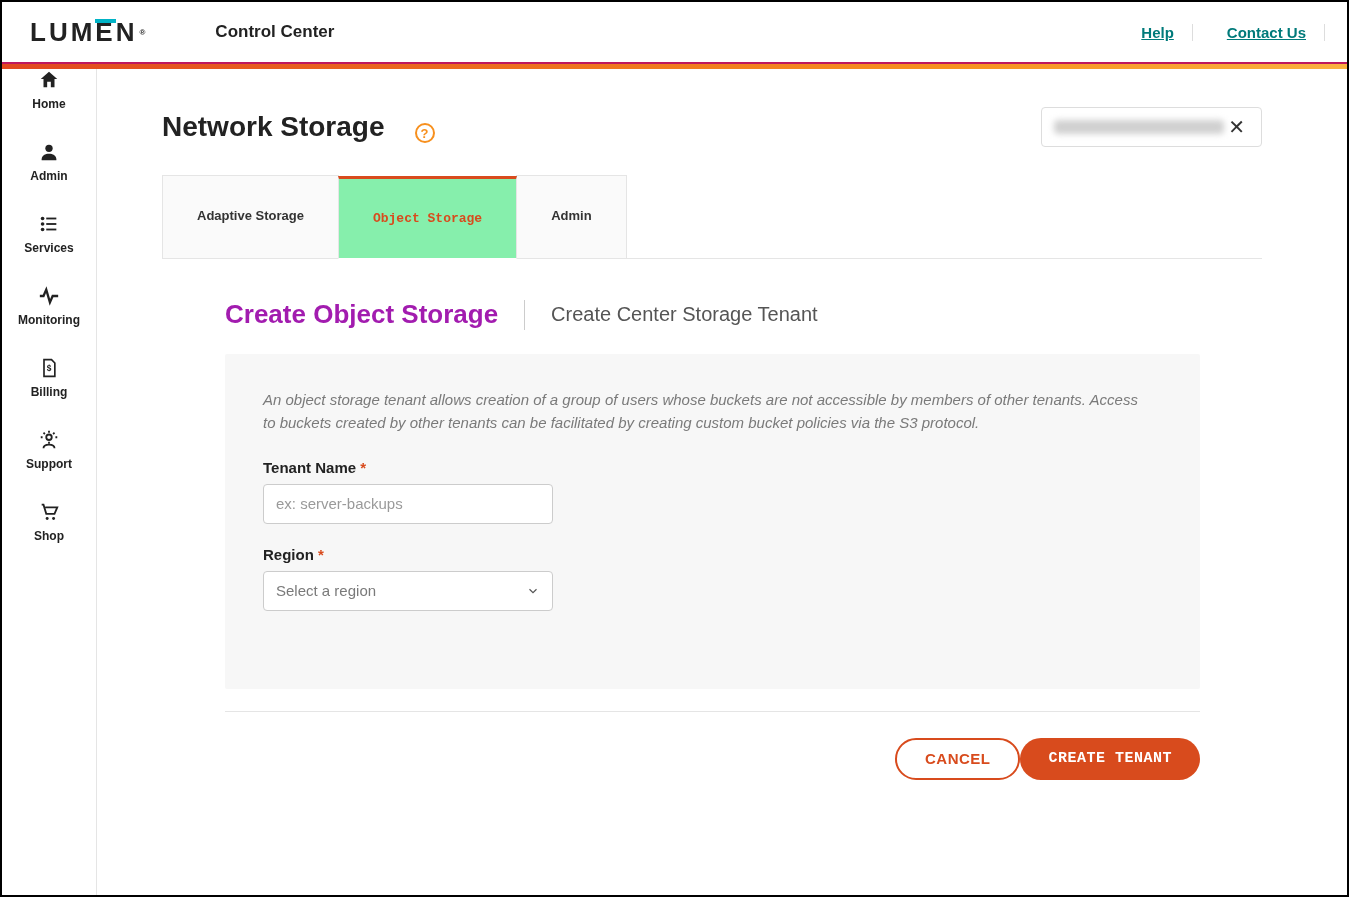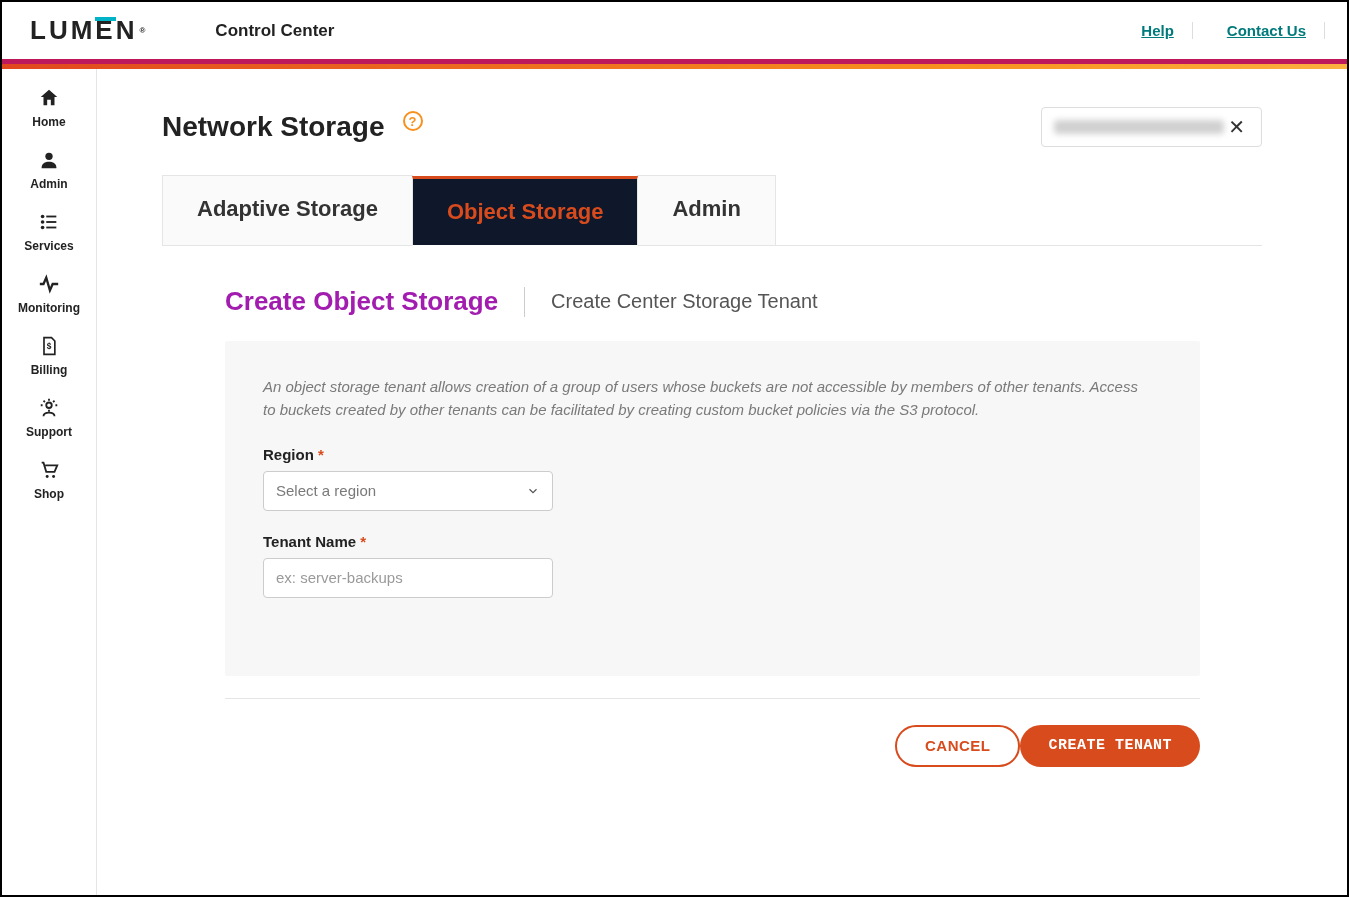--- a/index.html
+++ b/index.html
@@ -2,21 +2,21 @@
 <html><head>
 <meta charset="utf-8">
 <style>
   * { box-sizing: border-box; margin: 0; padding: 0; }
   html, body { width: 1349px; height: 897px; font-family: Arial, Helvetica, sans-serif; background: #fff; color: #222; }
   body { border: 2px solid #000; position: relative; overflow: hidden; }
 
   
   .header {
     height: 62px;
-    border-bottom: 5px solid #be185d;
+    border-bottom: 2px solid #be185d;
     display: flex;
     align-items: center;
     padding: 0 22px 0 28px;
   }
   .logo {
     font-family: "Arial Black", Arial, sans-serif;
     font-size: 26px;
     letter-spacing: 3px;
     font-weight: 900;
     display: flex;
@@ -80,22 +80,21 @@
   }
 
   
   .body-wrap { display: flex; height: calc(100% - 62px - 5px); }
   .sidebar {
     width: 95px;
     border-right: 1px solid #e5e5e5;
     display: flex;
     flex-direction: column;
     align-items: center;
-    padding-top: 18px;
-    gap: 20px;
+    gap: 30px;
   }
   .nav-item {
     display: flex; flex-direction: column; align-items: center;
     gap: 6px; cursor: pointer;
   }
   .nav-item .ico {
     width: 22px; height: 22px;
     display: flex; align-items: center; justify-content: center;
     color: #222;
   }
@@ -106,21 +105,21 @@
     padding: 38px 85px 0 65px;
     overflow: auto;
   }
 
   .page-title-row {
     display: flex; align-items: center; justify-content: space-between;
     margin-bottom: 28px;
   }
   .page-title {
     font-size: 28px; font-weight: 800; color: #222;
-    display: flex; align-items: flex-start; gap: 18px;
+    display: flex; align-items: flex-end; gap: 30px;
   }
   .help-q {
     width: 20px; height: 20px; border: 2px solid #f7901e; border-radius: 50%;
     display: inline-flex; align-items: center; justify-content: center;
     color: #f7901e; font-size: 13px; font-weight: 800; cursor: pointer;
   }
   .context-chip {
     border: 1px solid #ddd; border-radius: 4px;
     height: 40px; min-width: 220px;
     display: flex; align-items: center; justify-content: space-between;
@@ -131,37 +130,38 @@
     font-size: 20px; color: #333; font-weight: 400; cursor: pointer;
     padding: 0 4px;
   }
 
   
   .tabs {
     display: flex;
     border-bottom: 1px solid #e5e5e5;
   }
   .tab {
-    padding: 20px 34px;
-    font-size: 22px;
+    padding: 32px 34px;
+    font-size: 13px;
     font-weight: 700;
     color: #333;
     border: 1px solid #e5e5e5;
     border-bottom: none;
     background: #fafafa;
     margin-right: -1px;
     cursor: pointer;
   }
   .tab.active {
     color: #d84b1d;
-    background: #0f172a;
+    background: #86efac;
     border-top: 3px solid #d84b1d;
     border-bottom: 1px solid #fff;
     position: relative;
     top: 1px;
+    font-family: Liberation Mono, monospace;
   }
 
   
   .content {
     padding: 40px 0 0 63px;
   }
   .heading-row {
     display: flex; align-items: center; gap: 26px;
     margin-bottom: 24px;
   }
@@ -345,41 +345,41 @@
 
     <div class="content">
       <div class="heading-row">
         <span class="h1">Create Object Storage</span>
         <span class="divider"></span>
         <span class="crumb">Create Center Storage Tenant</span>
       </div>
 
       <div class="panel">
         <p class="desc">An object storage tenant allows creation of a group of users whose buckets are not accessible by members of other tenants. Access to buckets created by other tenants can be facilitated by creating custom bucket policies via the S3 protocol.</p>
+
+        <div class="field">
+          <label class="field-label">
+            <span>Tenant Name</span>
+            <span class="req"> *</span>
+          </label>
+          <input class="text-input" type="text" placeholder="ex: server-backups" style="">
+        </div>
 
         <div class="field">
           <label class="field-label">
             <span>Region</span>
             <span class="req"> *</span>
           </label>
           <div class="select">
             <span>Select a region</span>
             <svg class="chev" viewBox="0 0 24 24" width="18" height="18" fill="none" stroke="#555" stroke-width="2">
                 <polyline points="6 9 12 15 18 9"></polyline>
               </svg>
           </div>
         </div>
-
-        <div class="field">
-          <label class="field-label">
-            <span>Tenant Name</span>
-            <span class="req"> *</span>
-          </label>
-          <input class="text-input" type="text" placeholder="ex: server-backups" style="">
-        </div>
       </div>
 
       <hr class="hr">
 
       <div class="actions">
         <button class="btn btn-outline">CANCEL</button>
         <button class="btn btn-primary">CREATE TENANT</button>
       </div>
     </div>
 

